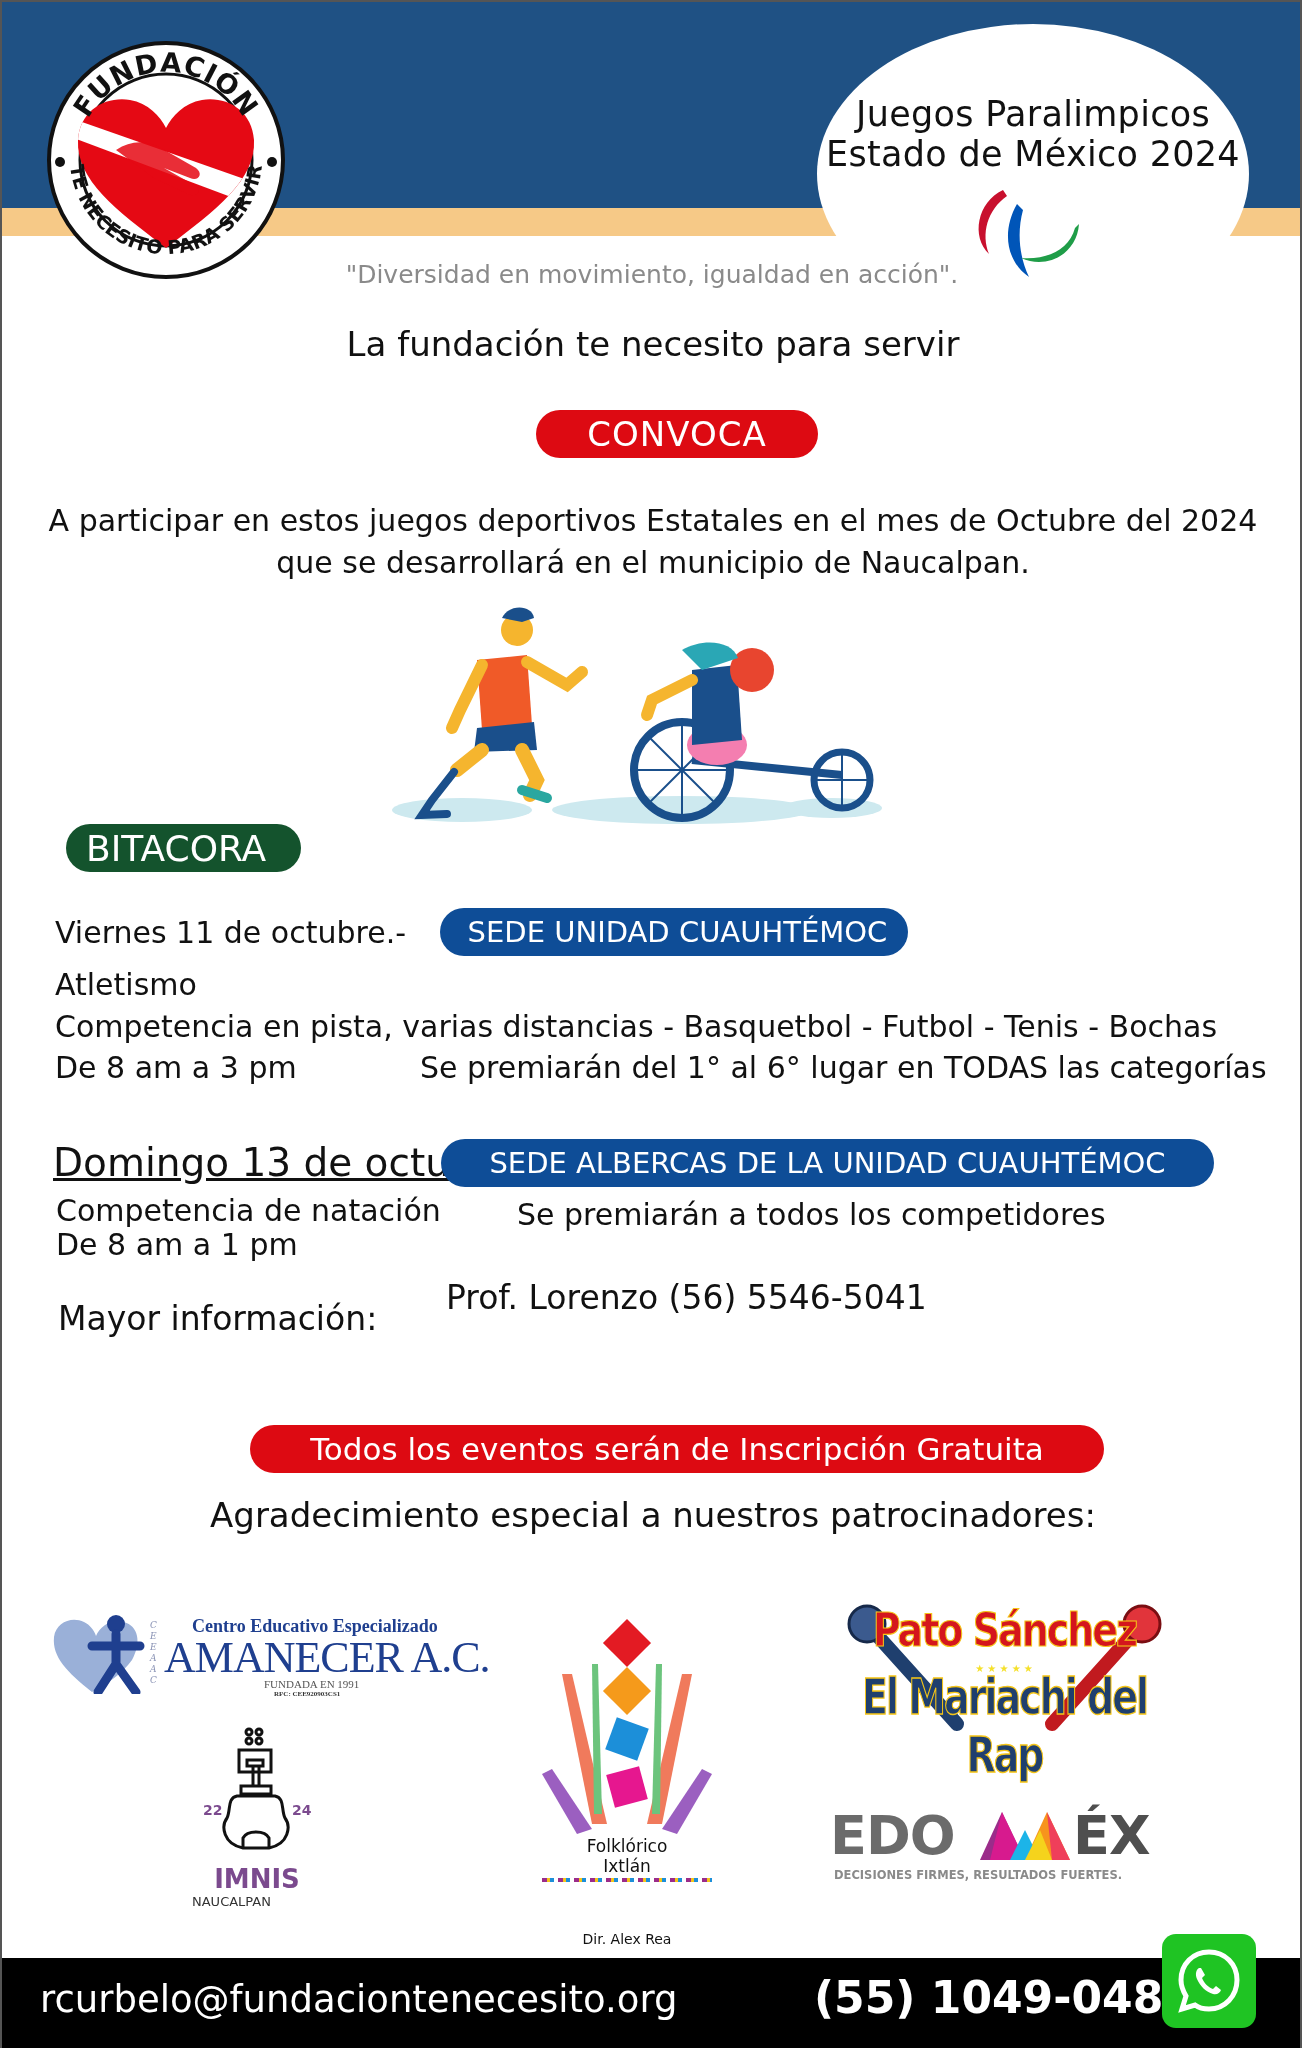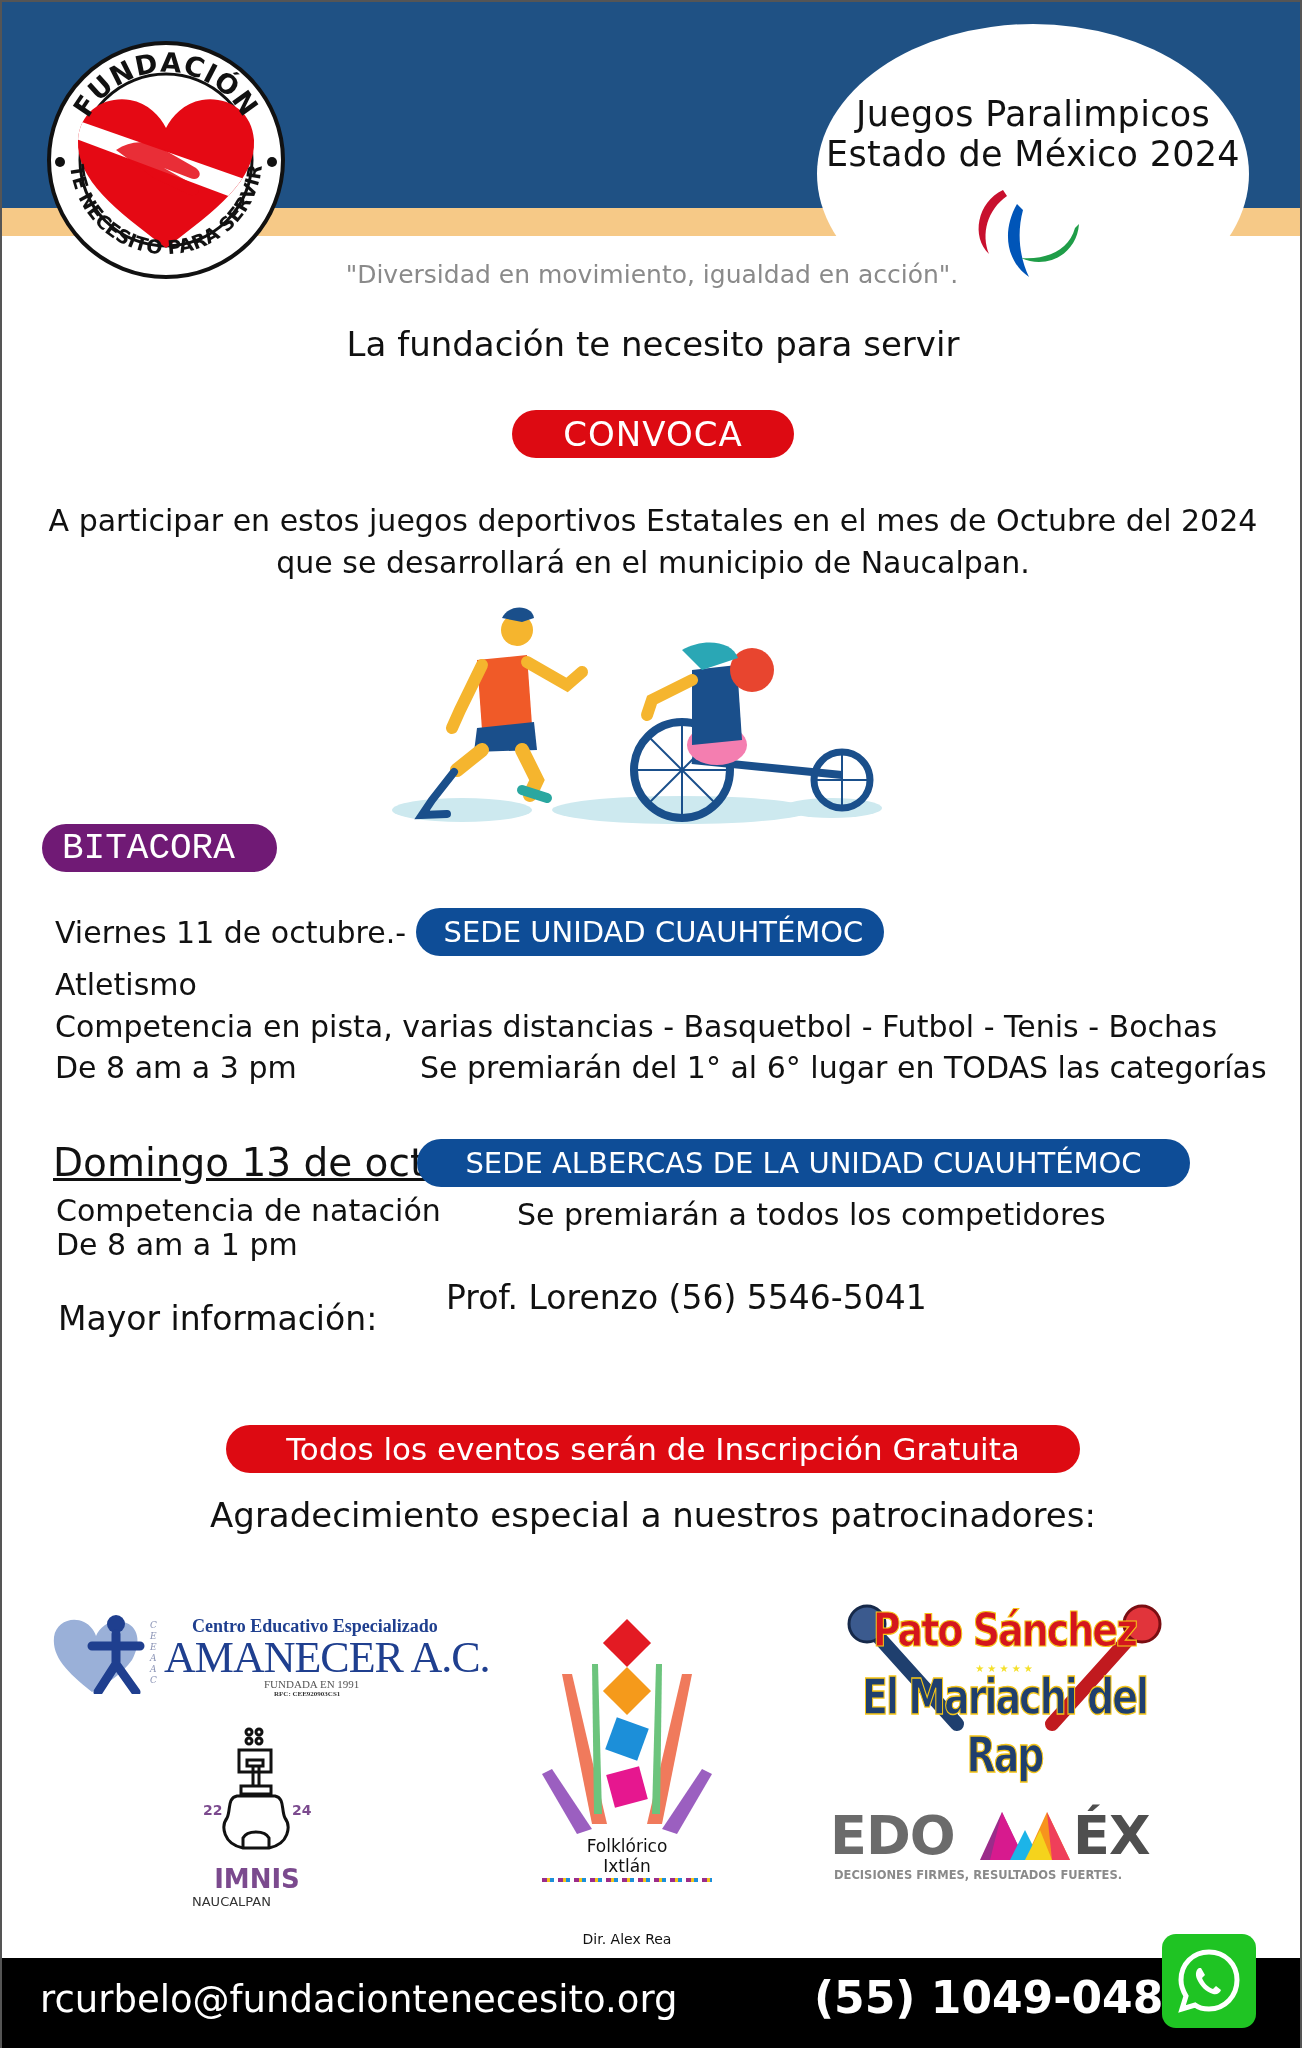--- a/index.html
+++ b/index.html
@@ -13,23 +13,23 @@
   .logo { position: absolute; left: 44px; top: 38px; width: 240px; height: 240px; }
 
   
   .oval { position: absolute; left: 815px; top: 22px; width: 432px; height: 300px; background: #fff; border-radius: 50%; }
   .oval-title { position: absolute; left: 815px; top: 92px; width: 432px; text-align: center; font-size: 35px; line-height: 40px; color: #111; letter-spacing: 0.3px; }
   .para-logo { position: absolute; left: 965px; top: 180px; width: 130px; height: 100px; }
 
   .slogan { position: absolute; left: 300px; top: 258px; width: 700px; text-align: center; font-size: 25px; color: #8a8a8a; }
   .subtitle { position: absolute; left: 0; top: 322px; width: 1302px; text-align: center; font-size: 34px; color: #111; }
 
-  .pill { position: absolute; color: #fff; border-radius: 24px; white-space: nowrap; display: flex; align-items: center; justify-content: center; }
+  .pill { position: absolute; color: #fff; border-radius: 24px; white-space: nowrap; display: flex; align-items: center; justify-content: center; margin-left: 24px; }
   .pill-red { background: #dd0a12; }
-  .pill-green { background: #701a75; font-family: Liberation Mono, monospace; }
+  .pill-green { background: #14532d; }
   .pill-blue { background: #0e4d97; }
 
   .convoca { left: 510px; top: 408px; width: 282px; height: 48px; font-size: 34px; letter-spacing: 1px; }
   .intro { position: absolute; left: 0; top: 498px; width: 1302px; text-align: center; font-size: 30px; line-height: 42px; color: #111; }
 
   .illustration { position: absolute; left: 380px; top: 598px; width: 510px; height: 228px; }
 
   .bitacora { left: 40px; top: 822px; width: 235px; height: 48px; font-size: 36px; justify-content: flex-start; padding-left: 20px; }
 
   .txt { position: absolute; font-size: 30px; color: #111; white-space: nowrap; line-height: 38px; }

